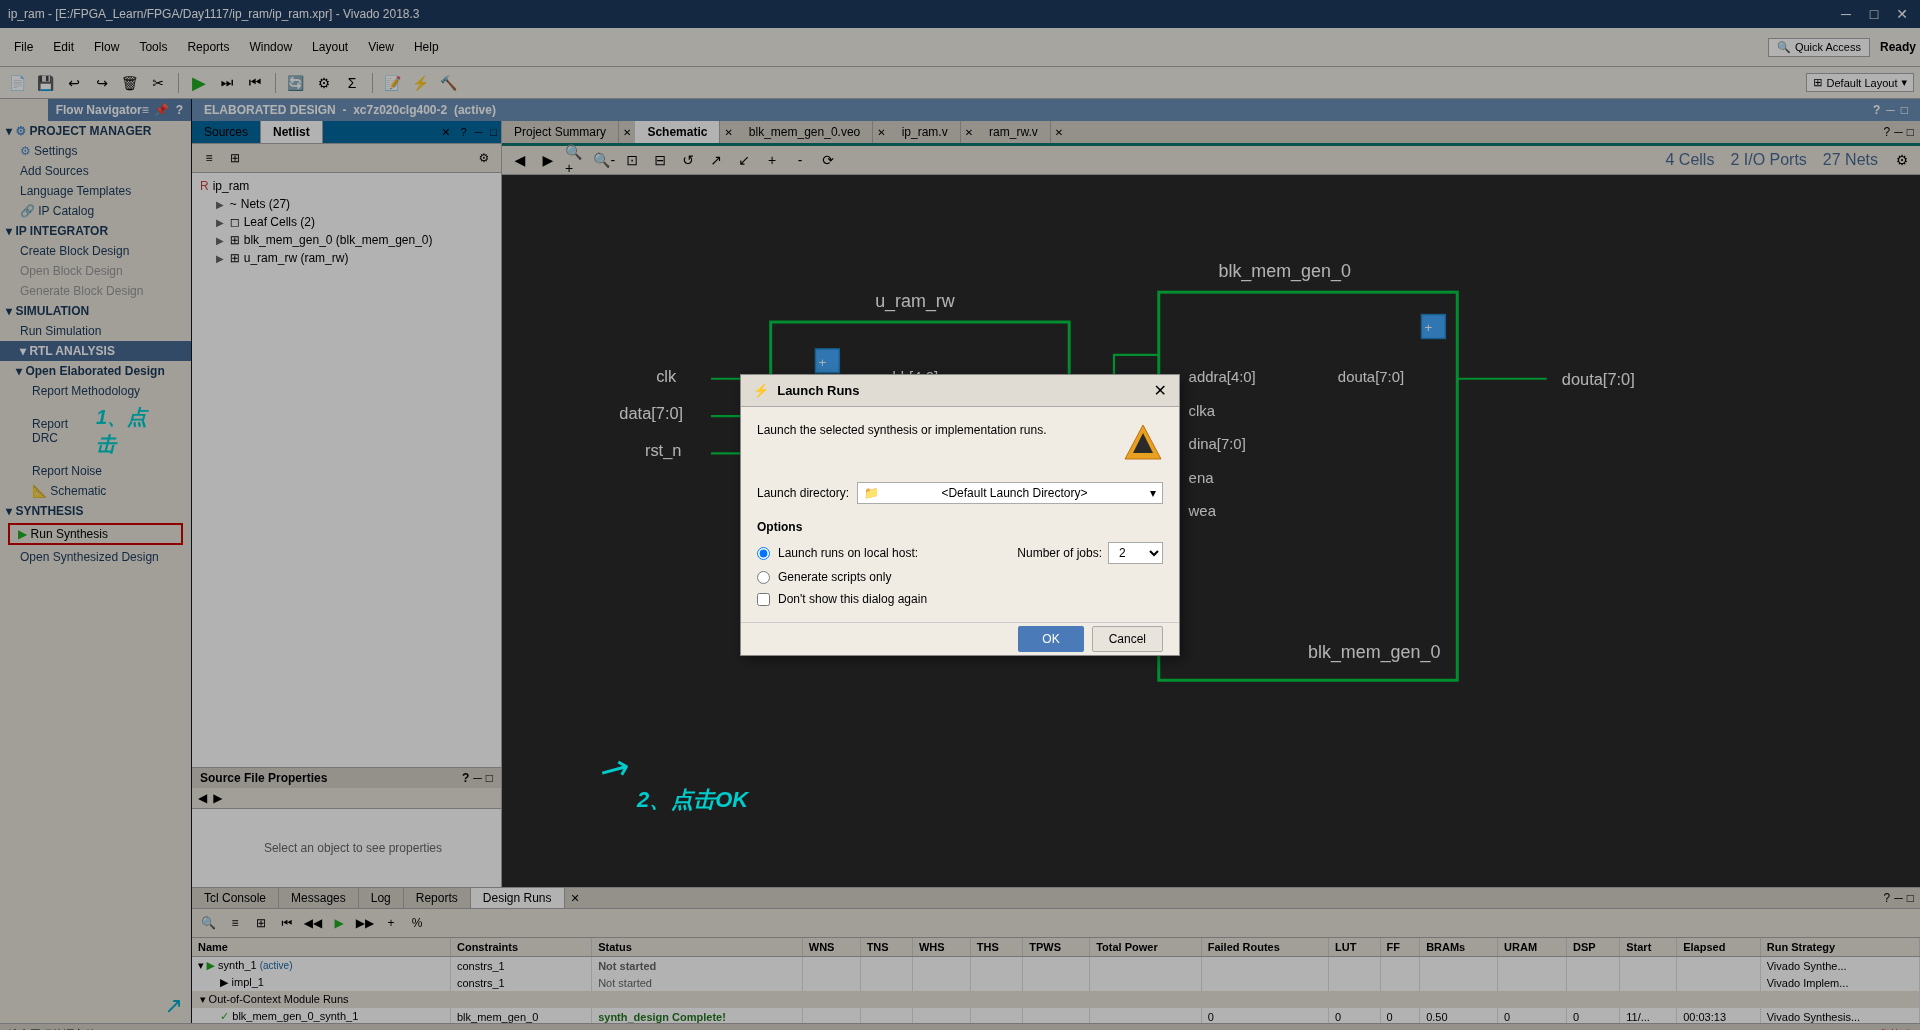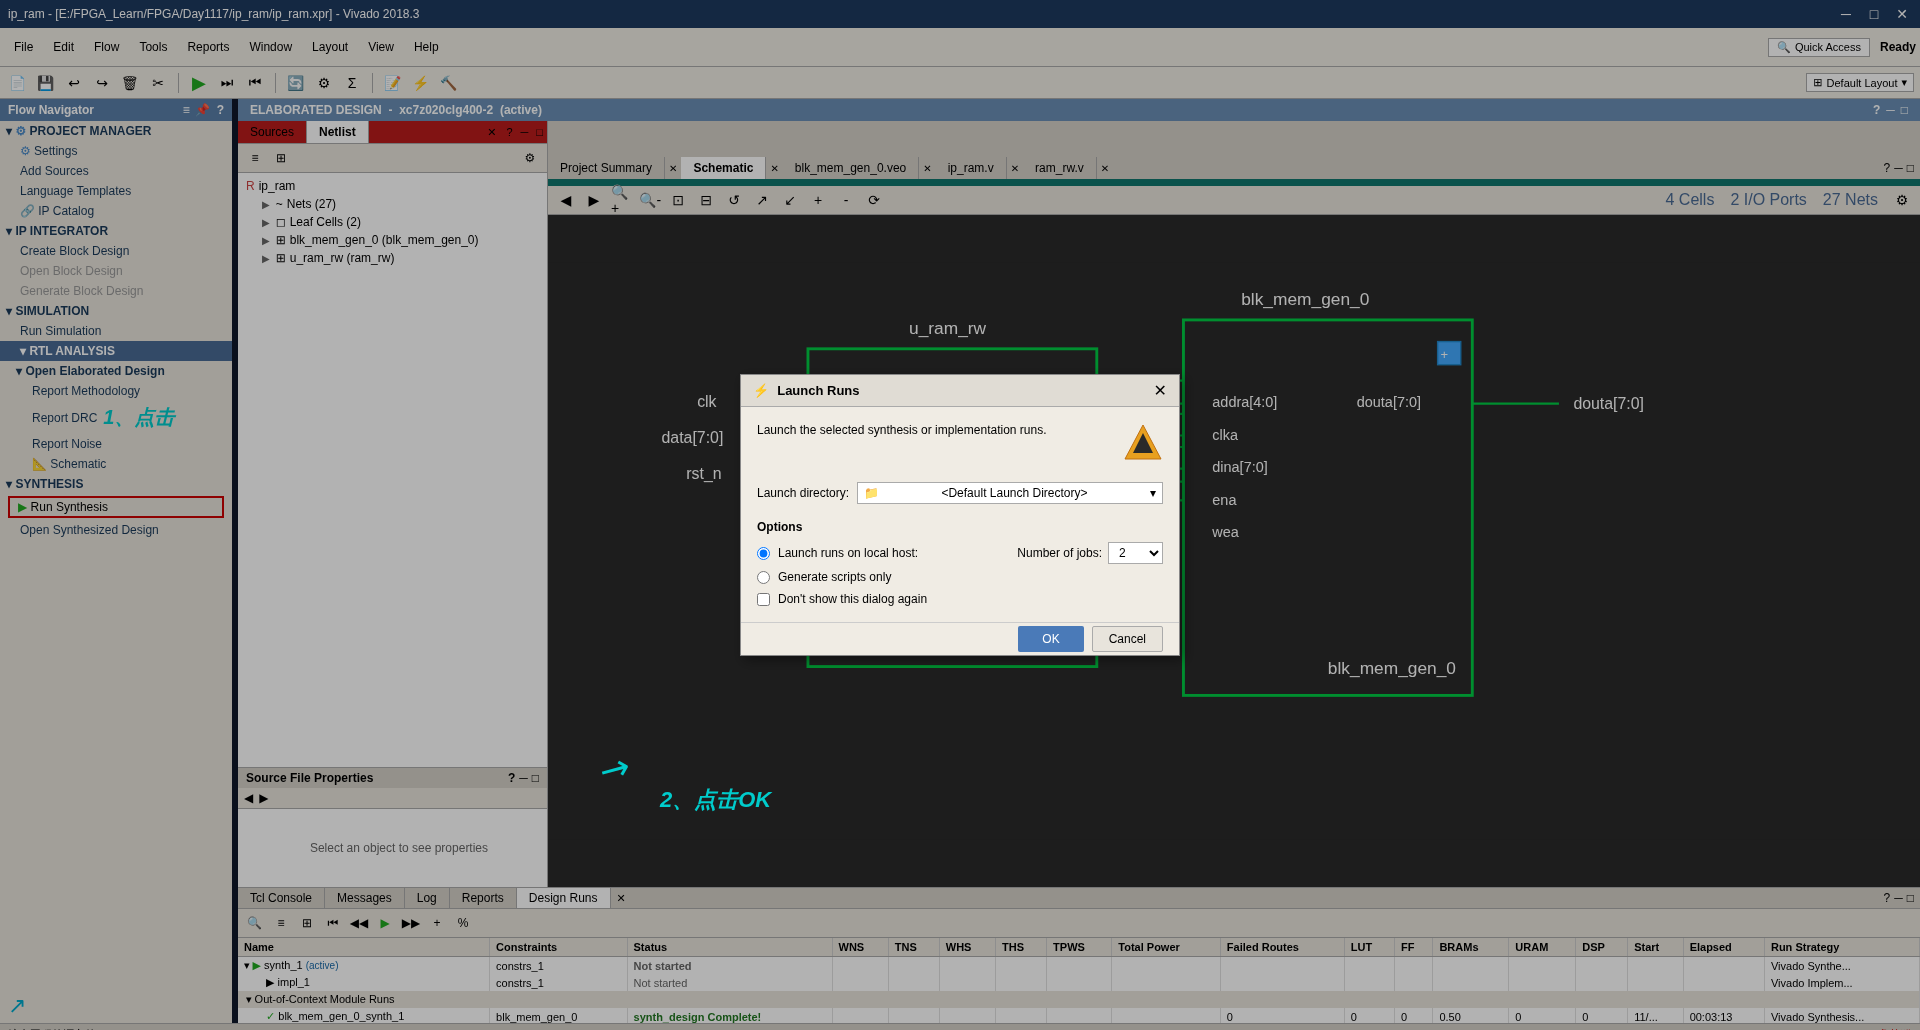--- a/index.html
+++ b/index.html
@@ -19,58 +19,58 @@
     
     .toolbar { background: #f0ece4; height: 32px; display: flex; align-items: center; padding: 0 6px; border-bottom: 1px solid #aaa; gap: 4px; }
     .toolbar-btn { width: 24px; height: 24px; display: flex; align-items: center; justify-content: center; cursor: pointer; border: 1px solid transparent; font-size: 14px; }
     .toolbar-separator { width: 1px; height: 20px; background: #aaa; margin: 0 4px; }
     .layout-selector { margin-left: auto; display: flex; align-items: center; border: 1px solid #aaa; background: white; padding: 2px 6px; font-size: 11px; gap: 4px; }
 
     
     .main-layout { display: flex; height: calc(1030px - 28px - 24px - 32px - 22px); }
 
     
-    .flow-nav { width: 238px; background: #e8e4dc; border-right: 6px solid #0f172a; display: flex; flex-direction: column; }
+    .flow-nav { width: 192px; background: #e8e4dc; border-right: 1px solid #0f172a; display: flex; flex-direction: column; align-items: flex-end; }
     .flow-nav-header { background: #5a7fa8; color: white; padding: 4px 8px; font-size: 12px; font-weight: bold; display: flex; align-items: center; justify-content: space-between; }
     .nav-content { flex: 1; overflow-y: auto; }
     .nav-section { }
     .nav-section-header { display: flex; align-items: center; padding: 3px 6px; font-weight: bold; font-size: 12px; cursor: pointer; color: #1a3a5a; }
     .nav-item { padding: 3px 20px; font-size: 12px; cursor: pointer; color: #1a3a5a; }
     .nav-item.highlighted { background: #4a6a94; color: white; }
     .nav-sub-item { padding: 3px 32px; font-size: 12px; cursor: pointer; color: #1a3a5a; }
 
     
     .content-area { flex: 1; display: flex; flex-direction: column; }
 
     
     .elab-header { background: #6a8fb5; color: white; padding: 4px 12px; font-size: 12px; font-weight: bold; display: flex; align-items: center; justify-content: space-between; }
 
     
     .panel-row { display: flex; flex: 1; }
 
     
     .left-panels { width: 310px; display: flex; flex-direction: column; border-right: 1px solid #aaa; }
-    .panel-tabs { background: #b91c1c; display: flex; align-items: center; border-bottom: 1px solid #aaa; }
+    .panel-tabs { background: #0369a1; display: flex; align-items: center; border-bottom: 1px solid #aaa; }
     .panel-tab { padding: 4px 12px; font-size: 12px; cursor: pointer; border-right: 1px solid #aaa; }
     .panel-tab.active { background: white; font-weight: bold; }
     .panel-toolbar { background: #e8e4dc; padding: 3px 6px; display: flex; align-items: center; gap: 4px; border-bottom: 1px solid #aaa; }
     .panel-toolbar-btn { width: 22px; height: 22px; display: flex; align-items: center; justify-content: center; cursor: pointer; border: 1px solid transparent; font-size: 12px; }
     .netlist-tree { padding: 4px; font-size: 12px; overflow-y: auto; flex: 1; background: white; }
     .tree-item { padding: 2px 4px; cursor: pointer; display: flex; align-items: center; gap: 4px; }
     .tree-arrow { font-size: 10px; color: #666; margin-right: 2px; }
     .tree-indent { margin-left: 16px; }
 
     
     .prop-panel { background: #e8e4dc; border-top: 1px solid #aaa; height: 120px; display: flex; flex-direction: column; }
     .prop-header { background: #d4d0c8; padding: 3px 8px; font-size: 12px; font-weight: bold; display: flex; align-items: center; justify-content: space-between; }
     .prop-content { flex: 1; display: flex; align-items: center; justify-content: center; font-size: 12px; color: #666; background: white; padding-left: 13px; }
 
     
     .schematic-area { flex: 1; display: flex; flex-direction: column; }
-    .schematic-tabs { background: #d4d0c8; display: flex; align-items: center; border-bottom: 7px solid #0f766e; margin-top: 36px; }
+    .schematic-tabs { background: #d4d0c8; display: flex; align-items: center; border-bottom: 3px solid #0f766e; }
     .schematic-tab { padding: 4px 12px; font-size: 12px; cursor: pointer; border-right: 1px solid #aaa; }
     .schematic-tab.active { background: white; font-weight: bold; border-bottom: none; }
     .schematic-toolbar { background: #e8e4dc; padding: 3px 6px; display: flex; align-items: center; gap: 4px; border-bottom: 1px solid #aaa; }
     .sch-btn { width: 24px; height: 22px; display: flex; align-items: center; justify-content: center; cursor: pointer; border: 1px solid transparent; font-size: 14px; }
     .sch-stats { margin-left: auto; display: flex; gap: 16px; font-size: 16px; color: #4a6a94; }
     .sch-stat { cursor: pointer; }
     .schematic-canvas { flex: 1; background: #2a2a2a; position: relative; overflow: hidden; }
 
     
     .bottom-panel { height: 136px; border-top: 1px solid #aaa; display: flex; flex-direction: column; }
@@ -609,14 +609,14 @@
         <span class="checkbox-label">Don't show this dialog again</span>
       </div>
     </div>
     <div class="modal-footer">
       <button class="btn-ok">OK</button>
       <button class="btn-cancel">Cancel</button>
     </div>
   </div>
 
   <div style="position:absolute;bottom:240px;left:600px;color:#00cccc;font-size:36px;transform:rotate(30deg);pointer-events:none;">↗</div>
-  <div style="position:absolute;bottom:215px;left:660px;color:#00cccc;font-size:22px;font-weight:bold;font-style:italic;pointer-events:none;">2、点击OK</div>
+  <div style="position:absolute;bottom:215px;left:637px;color:#00cccc;font-size:22px;font-weight:bold;font-style:italic;pointer-events:none;">2、点击OK</div>
 </div>
 
 </body></html>

